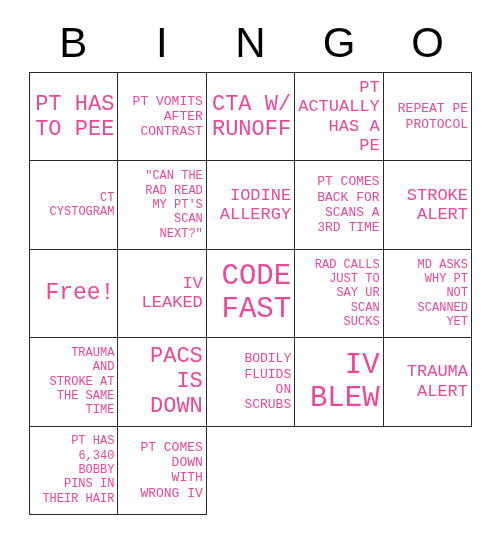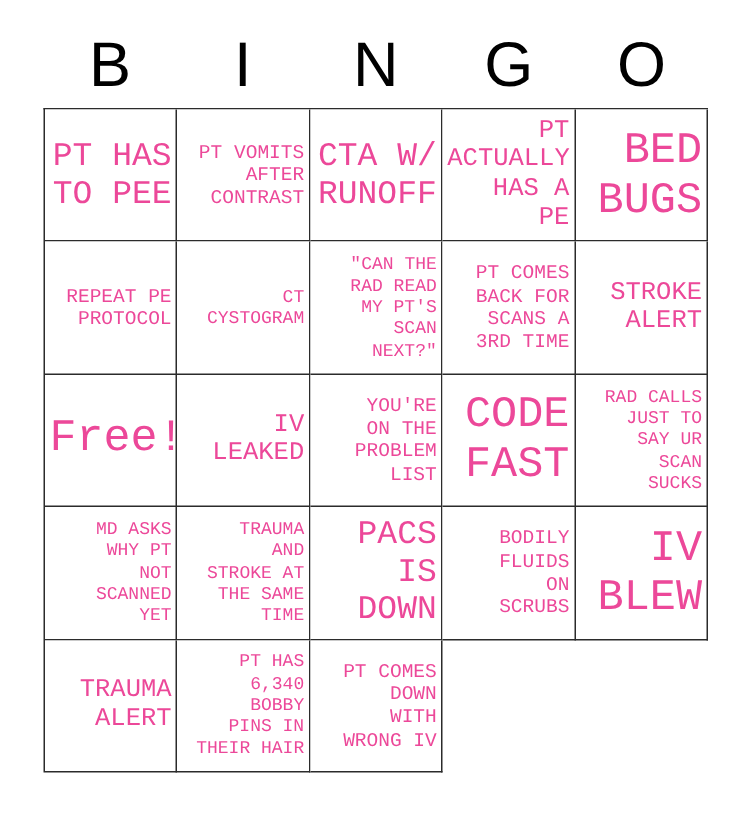--- a/index.html
+++ b/index.html
@@ -81,21 +81,21 @@
     font-weight: 400;
   }
 
   
   .size-xl  { font-size: 29px; line-height: 1.14; }
   .size-lg  { font-size: 22px; line-height: 1.14; }
   .size-md  { font-size: 17px; line-height: 1.15; }
   .size-sm  { font-size: 13px; line-height: 1.18; }
   .size-xs  { font-size: 12px; line-height: 1.20; }
 
-  .free-cell .cell-text { font-size: 30px; line-height: 1.1; }
+  .free-cell .cell-text { font-size: 23px; line-height: 1.1; }
 </style>
 </head>
 <body>
 
 <div id="bingo-card">
 
   <div id="header-row">
     <div class="header-letter">B</div>
     <div class="header-letter">I</div>
     <div class="header-letter">N</div>
@@ -116,60 +116,54 @@
       <div class="cell">
         <span class="cell-text size-lg">CTA W/
 RUNOFF</span>
       </div>
       <div class="cell">
         <span class="cell-text size-md">PT
 ACTUALLY
 HAS A PE</span>
       </div>
       <div class="cell">
-        <span class="cell-text size-xl">BED
-BUGS</span>
-      </div>
-      <div class="cell">
         <span class="cell-text size-sm">REPEAT PE
 PROTOCOL</span>
       </div>
       <div class="cell">
         <span class="cell-text size-xs">CT
 CYSTOGRAM</span>
       </div>
       <div class="cell">
         <span class="cell-text size-xs">"CAN THE
 RAD READ
 MY PT'S
 SCAN
 NEXT?"</span>
       </div>
       <div class="cell">
+        <span class="cell-text size-md">IODINE
+ALLERGY</span>
+      </div>
+      <div class="cell">
         <span class="cell-text size-sm">PT COMES
 BACK FOR
 SCANS A
 3RD TIME</span>
       </div>
       <div class="cell">
         <span class="cell-text size-md">STROKE
 ALERT</span>
       </div>
       <div class="cell free-cell">
         <span class="cell-text">Free!</span>
       </div>
       <div class="cell">
         <span class="cell-text size-md">IV
 LEAKED</span>
-      </div>
-      <div class="cell">
-        <span class="cell-text size-sm">YOU'RE
-ON THE
-PROBLEM
-LIST</span>
       </div>
       <div class="cell">
         <span class="cell-text size-xl">CODE
 FAST</span>
       </div>
       <div class="cell">
         <span class="cell-text size-xs">RAD CALLS
 JUST TO
 SAY UR
 SCAN

